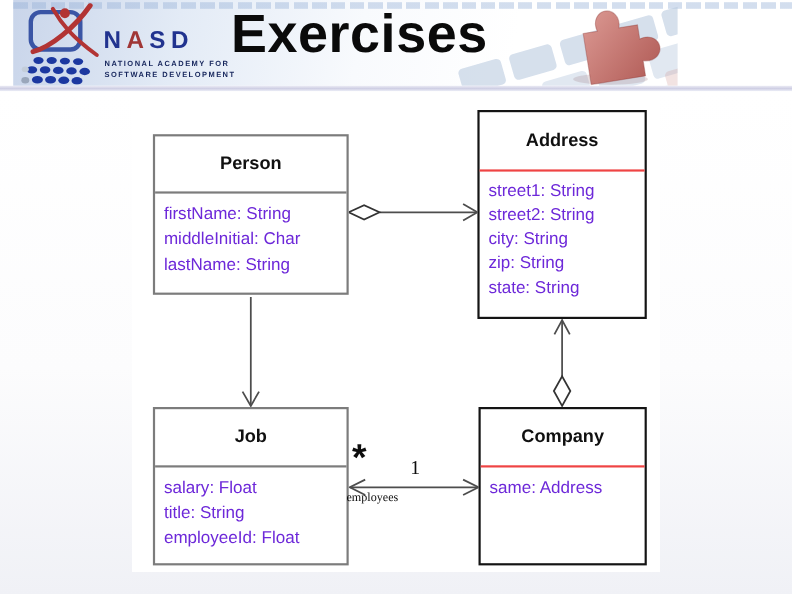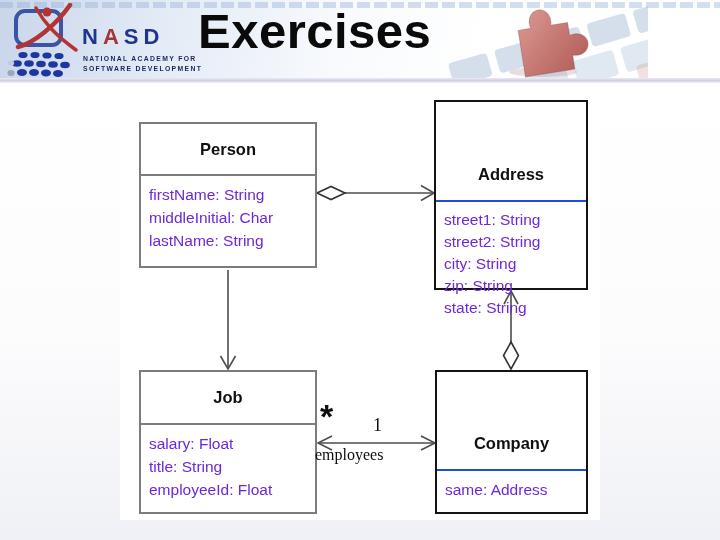--- a/index.html
+++ b/index.html
@@ -1,21 +1,21 @@
 <!DOCTYPE html>
 <html><head>
 <meta charset="utf-8">
 <style>
   html,body{margin:0;padding:0;}
   .slide{position:relative;width:720px;height:540px;overflow:hidden;
          font-family:"Liberation Sans","DejaVu Sans",sans-serif;background:#fff;}
 
   
-  .header{position:absolute;left:0;top:0;width:604px;height:78px;
-          background:linear-gradient(100deg,#c9d5ea 0%,#e3ebf6 25%,#f8fafd 52%,#ffffff 75%);padding-left:44px;}
+  .header{position:absolute;left:12px;top:0;width:604px;height:78px;
+          background:linear-gradient(100deg,#c9d5ea 0%,#e3ebf6 25%,#f8fafd 52%,#ffffff 75%);}
   .topstrip{position:absolute;left:0;top:2px;width:720px;height:6px;opacity:.55;
             background:repeating-linear-gradient(90deg,rgba(148,175,214,.75) 0 13px,rgba(255,255,255,0) 13px 17px);}
   .kbd-decor{position:absolute;right:0;top:0;}
   .puzzle{position:absolute;left:495px;top:2px;}
 
   .logo{position:absolute;left:6px;top:3px;width:190px;height:74px;}
   .logo-mark{position:absolute;left:0;top:0;}
   .wordmark{position:absolute;left:76px;top:21px;font-size:22px;font-weight:700;
             letter-spacing:5px;color:#21338f;white-space:nowrap;}
   .wordmark .red{color:#a03636;}
@@ -33,38 +33,38 @@
         background:linear-gradient(180deg,#ffffff 0%,#fcfcfd 55%,#f0f1f6 100%);}
   .diagram{position:absolute;left:120px;top:2px;width:480px;height:435px;background:#fff;}
   .connectors{position:absolute;left:0;top:0;}
 
   .cbox{position:absolute;background:#fff;box-sizing:border-box;}
   .cbox.gray{border:2px solid #7c7c7c;}
   .cbox.dark{border:2px solid #141414;}
   .ctitle{display:flex;align-items:center;justify-content:center;
           font-weight:700;font-size:16.5px;color:#101010;}
   .gray .ctitle{border-bottom:2px solid #7c7c7c;text-align:center;}
-  .dark .ctitle{border-bottom:2px solid #1d4ed8;margin-top:46px;}
+  .dark .ctitle{border-bottom:2px solid #ef4444;}
   .attrs{padding:7px 4px 0 8px;font-size:15.5px;color:#6d28d9;}
   .attrs div{line-height:23px;white-space:nowrap;}
   .attrs.tight div{line-height:22px;}
 
   .box-person {left:19px; top:37px; width:178px;height:146px;}
   .box-person .ctitle{height:50px;}
   .box-address{left:314px;top:15px; width:154px;height:190px;}
   .box-address .ctitle{height:52px;}
   .box-job    {left:19px; top:285px;width:178px;height:144px;}
   .box-job .ctitle{height:51px;}
   .box-company{left:315px;top:285px;width:153px;height:144px;}
   .box-company .ctitle{height:51px;}
 
   .lab{position:absolute;color:#0d0d0d;}
   .lab-star{left:200px;top:314px;font-size:34px;font-weight:700;line-height:34px;}
   .lab-one {left:253px;top:330px;font-family:"Liberation Serif","DejaVu Serif",serif;font-size:18px;}
-  .lab-emp {left:195px;top:361px;font-family:"Liberation Serif","DejaVu Serif",serif;font-size:16px;text-align:right;}
+  .lab-emp {left:195px;top:361px;font-family:"Liberation Serif","DejaVu Serif",serif;font-size:11px;text-align:right;}
 </style>
 </head>
 <body>
 
 <div class="slide">
 
   <div class="header">
     <div class="topstrip"></div>
 
     <svg class="kbd-decor" width="330" height="78" viewBox="0 0 330 78">

